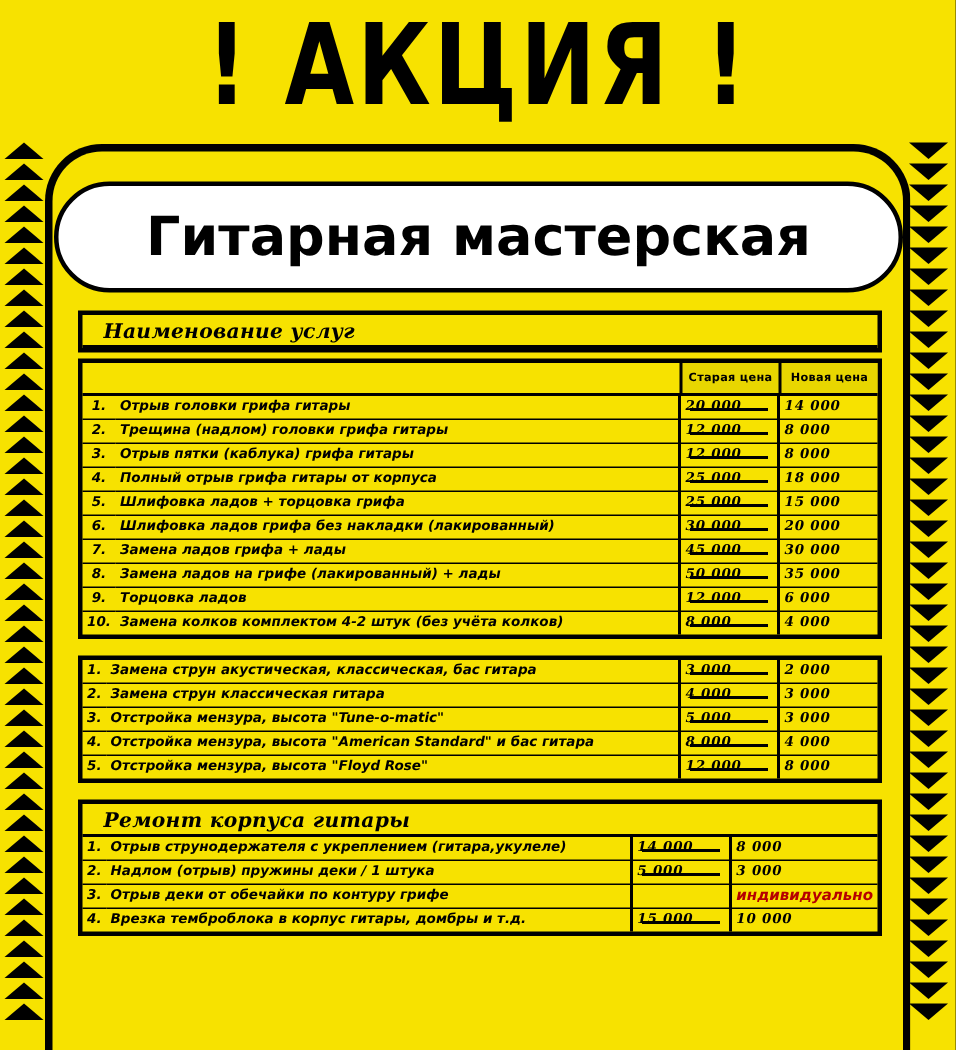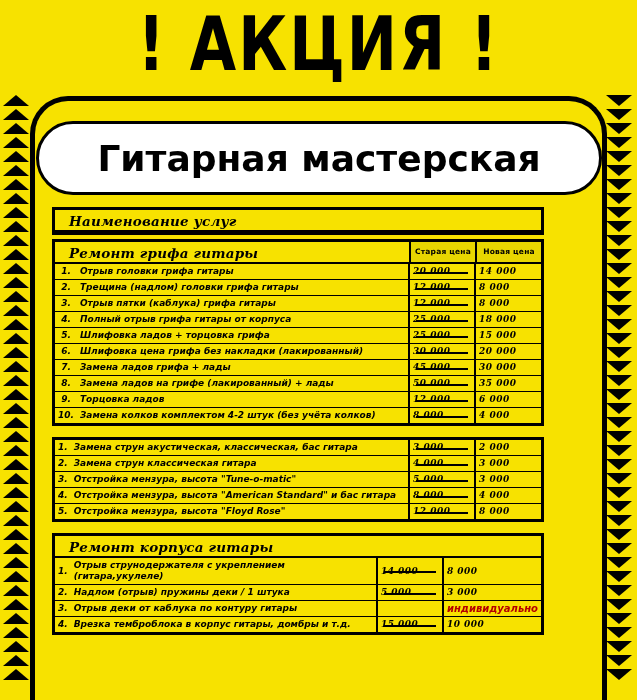--- a/index.html
+++ b/index.html
@@ -89,21 +89,21 @@
     font-size: 36px;
     color: #000;
     letter-spacing: 0px;
   }
 
   
   .sheet {
     position: absolute;
     left: 52px;
     top: 207px;
-    width: 492px;
+    width: 536px;
   }
   .block {
     border: 3px solid #000;
     margin-bottom: 11px;
     background: #f7e200;
   }
   .block-head {
     border-bottom: 2px solid #000;
     padding: 2px 6px 3px 14px;
     font-family: "DejaVu Serif", serif;
@@ -290,21 +290,21 @@
   <div class="sheet">
 
     <div class="block" style="margin-bottom:4px;">
       <div class="block-head">
         <span>Наименование услуг</span>
       </div>
     </div>
 
     <div id="blocks-container">
         <div class="block">
-          <div class="block-head"><span>Ремонт грифа гитары</span><div class="cols">
+          <div class="block-head"><div class="cols">
               <div class="col-old">Старая цена</div>
               <div class="col-new">Новая цена</div>
             </div></div>
           <table class="rows">
             <tbody>
               <tr>
                 <td class="num">1.</td>
                 <td class="name">Отрыв головки грифа гитары</td>
                 <td class="old"><span>20 000</span><span class="strike"></span></td>
                 <td class="new">14 000</td>
@@ -328,21 +328,21 @@
                 <td class="new">18 000</td>
               </tr>
               <tr>
                 <td class="num">5.</td>
                 <td class="name">Шлифовка ладов + торцовка грифа</td>
                 <td class="old"><span>25 000</span><span class="strike"></span></td>
                 <td class="new">15 000</td>
               </tr>
               <tr>
                 <td class="num">6.</td>
-                <td class="name">Шлифовка  цена грифа без накладки (лакированный)</td>
+                <td class="name">Шлифовка  ладов грифа без накладки (лакированный)</td>
                 <td class="old"><span>30 000</span><span class="strike"></span></td>
                 <td class="new">20 000</td>
               </tr>
               <tr>
                 <td class="num">7.</td>
                 <td class="name">Замена ладов грифа + лады</td>
                 <td class="old"><span>45 000</span><span class="strike"></span></td>
                 <td class="new">30 000</td>
               </tr>
               <tr>
@@ -413,21 +413,21 @@
                 <td class="new">8 000</td>
               </tr>
               <tr>
                 <td class="num">2.</td>
                 <td class="name">Надлом (отрыв) пружины деки / 1 штука</td>
                 <td class="old"><span>5 000</span><span class="strike"></span></td>
                 <td class="new">3 000</td>
               </tr>
               <tr>
                 <td class="num">3.</td>
-                <td class="name">Отрыв деки от каблука по контуру гитары</td>
+                <td class="name">Отрыв деки от обечайки по контуру грифе</td>
                 <td class="old"><span></span></td>
                 <td class="new indiv">индивидуально</td>
               </tr>
               <tr>
                 <td class="num">4.</td>
                 <td class="name">Врезка темброблока в корпус гитары, домбры и т.д.</td>
                 <td class="old"><span>15 000</span><span class="strike"></span></td>
                 <td class="new">10 000</td>
               </tr>
             </tbody>

